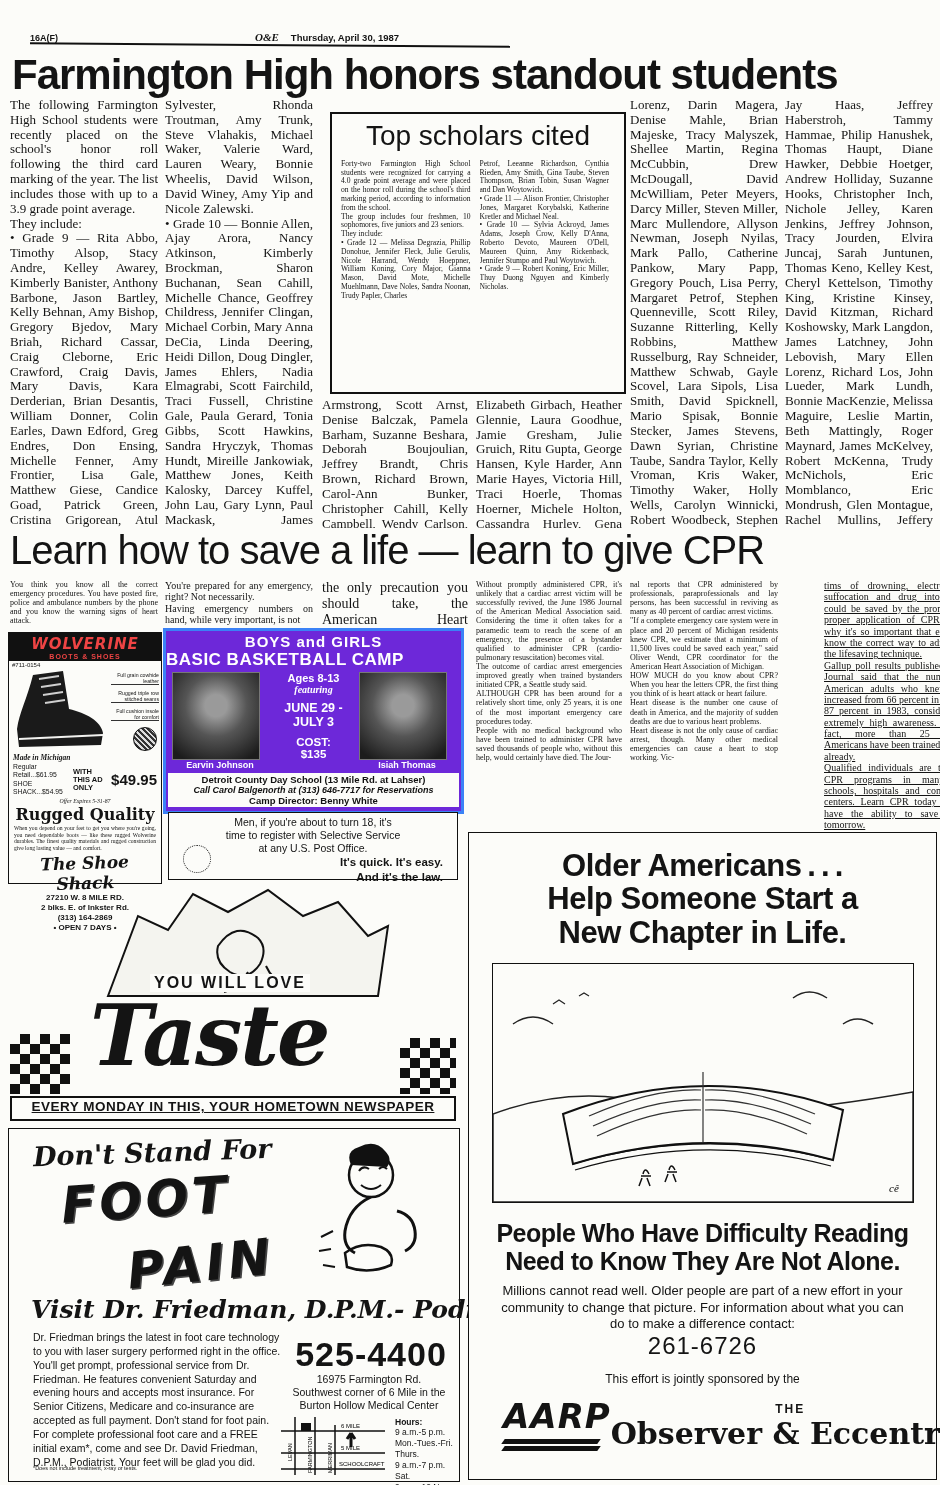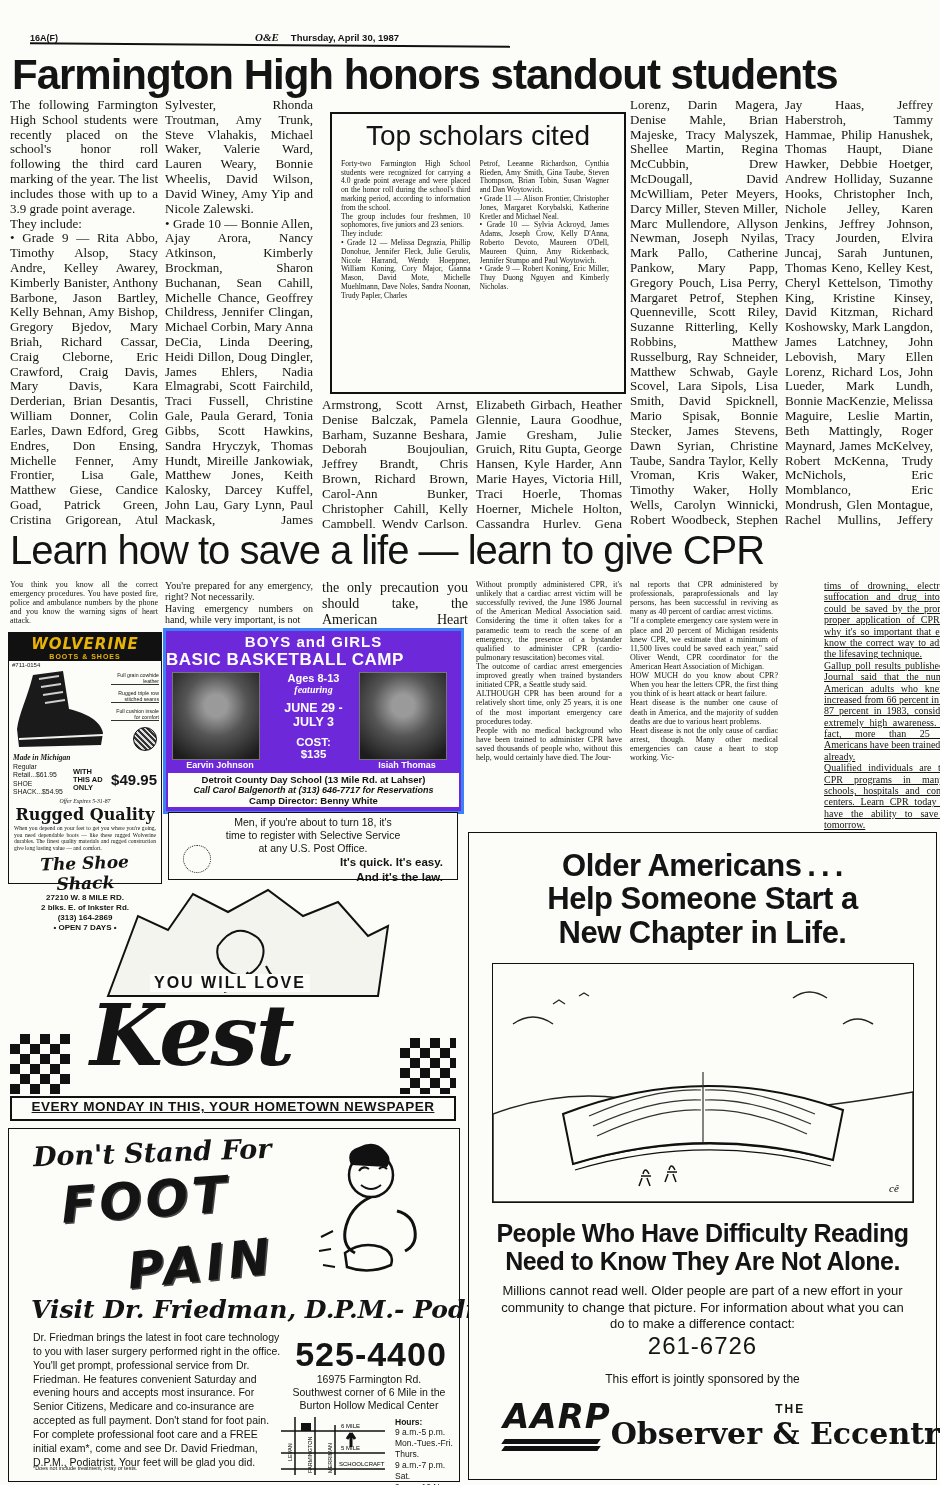--- a/index.html
+++ b/index.html
@@ -17,21 +17,21 @@
   
   .col{position:absolute;font-size:13px;line-height:1.14;text-align:justify;
        white-space:pre-line;overflow:hidden;}
   
   .ts-box{position:absolute;border:2.5px solid #111;background:#fcfcf9;}
   .ts-title{font:400 28px/1.1 "Liberation Sans",sans-serif;text-align:center;padding-top:7px;}
   .ts-cols{display:flex;gap:9px;padding:8px 15px 4px 9px;}
   .ts-col{width:50%;font-size:7.6px;line-height:1.16;text-align:justify;white-space:pre-line;overflow:hidden;height:224px;}
   
   .wolv{border:1.5px solid #111;background:#fcfcf9;font-family:"Liberation Sans",sans-serif;}
-  .wolv-head{background:#111;color:#eab308;text-align:center;padding:2px 0 1px;}
+  .wolv-head{background:#111;color:#ef4444;text-align:center;padding:2px 0 1px;}
   .wolv-brand{font:bold italic 15px "DejaVu Sans",sans-serif;letter-spacing:1px;}
   .wolv-sub{font:bold 7px "Liberation Sans",sans-serif;letter-spacing:1px;}
   .wolv-style{font-size:6px;padding:1px 3px;}
   .callout{font-size:5.2px;line-height:1.1;text-align:right;position:absolute;border-bottom:.5px solid #333;}
   .wolv-made{font:bold italic 7.5px "Liberation Serif",serif;padding:0 4px;}
   .wolv-prices{display:flex;padding:1px 4px;gap:3px;align-items:center;}
   .wolv-strike{font-size:6.8px;line-height:1.25;}
   .wolv-offer{font:bold 7.5px "Liberation Sans",sans-serif;width:44px;line-height:1.05;}
   .wolv-price{font:bold 15px "Liberation Sans",sans-serif;}
   .wolv-exp{font:italic 5.8px "Liberation Serif",serif;text-align:center;}
@@ -230,21 +230,21 @@
     <div class="seal"></div>
   </div>
 
   <div class="abs" style="left:8px;top:886px;width:450px;height:238px;">
     <svg width="300" height="120" viewBox="0 0 300 120" style="position:absolute;left:90px;top:0;">
       <path d="M10 110 L40 30 L70 44 L95 8 L130 26 L170 4 L205 30 L240 16 L270 50 L290 40 L280 110 Z" fill="#f4f4ef" stroke="#111" stroke-width="2"></path>
       <path d="M120 60 q18 -26 40 -8 q10 10 2 26 q-12 18 -30 8 q-16 -10 -12 -26 Z" fill="none" stroke="#111" stroke-width="2"></path>
       <path d="M150 86 q-8 16 -24 20 M168 80 q6 14 20 18" stroke="#111" stroke-width="2" fill="none"></path>
     </svg>
     <div class="abs taste-pre" style="left:142px;top:88px;">YOU WILL LOVE</div>
-    <div class="abs taste-word" style="left:82px;top:112px;">Kest</div>
+    <div class="abs taste-word" style="left:82px;top:112px;">Taste</div>
     <div class="abs checker" style="left:2px;top:148px;width:60px;height:60px;"></div>
     <div class="abs checker" style="left:392px;top:152px;width:56px;height:56px;"></div>
     <div class="abs taste-strip" style="left:2px;top:210px;width:442px;height:21px;">EVERY MONDAY IN THIS, YOUR HOMETOWN NEWSPAPER</div>
   </div>
 
   <div class="abs fp" style="left:8px;top:1128px;width:450px;height:352px;">
     <div class="abs fp-script" style="left:24px;top:8px;">Don't Stand For</div>
     <div class="abs fp-big" style="left:52px;top:46px;transform:rotate(-4deg);">FOOT</div>
     <div class="abs fp-big" style="left:118px;top:110px;transform:rotate(-6deg);">PAIN</div>
     <svg width="140" height="150" viewBox="0 0 140 150" style="position:absolute;left:292px;top:12px;">

